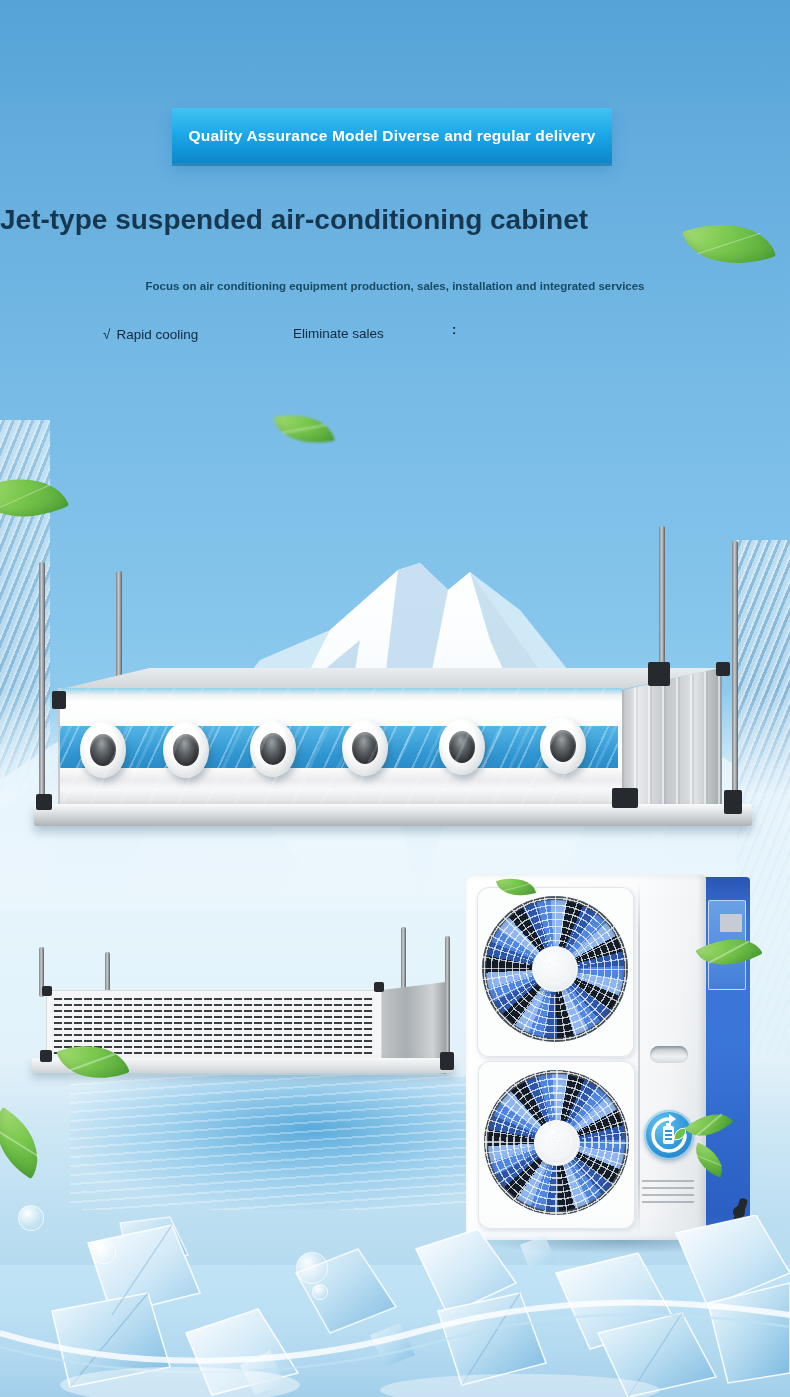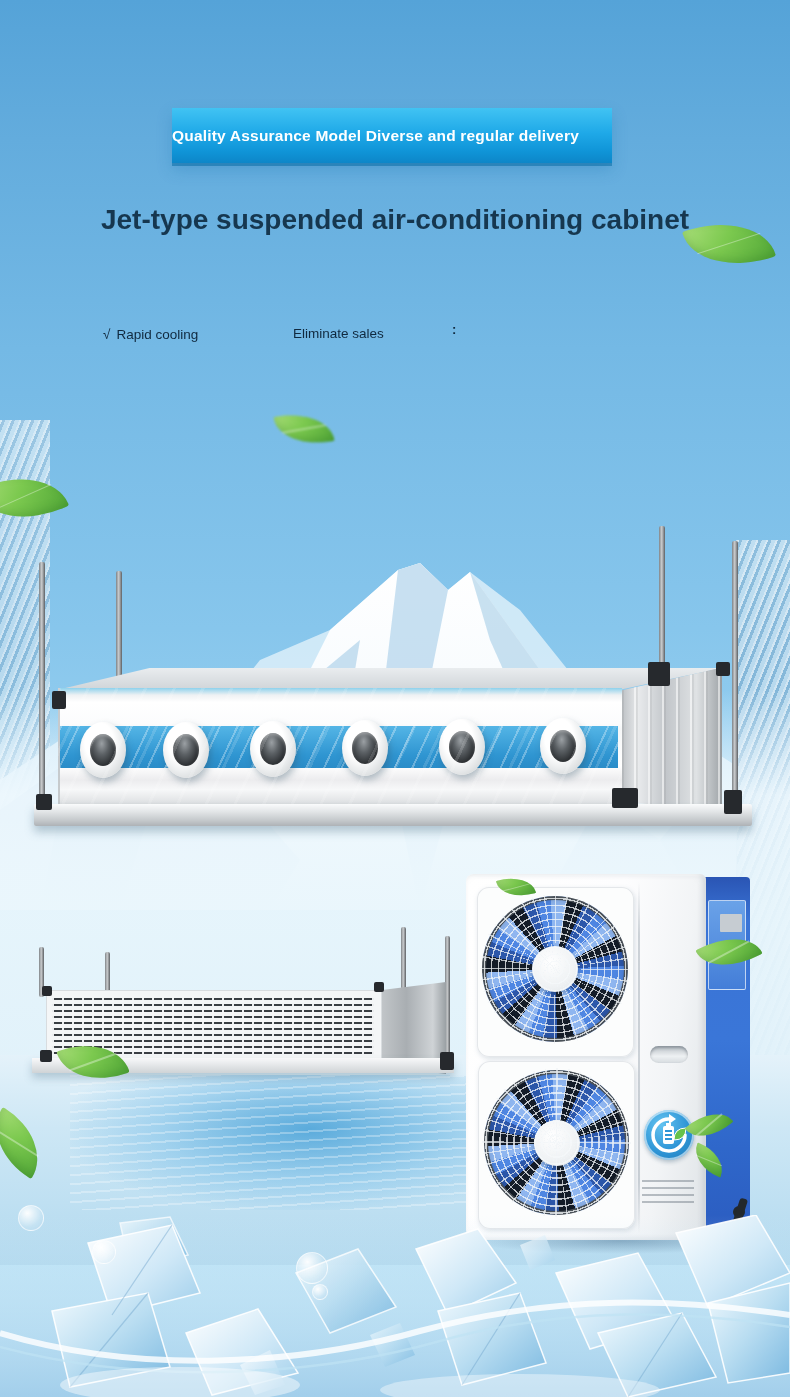--- a/index.html
+++ b/index.html
@@ -24,25 +24,25 @@
   .water-aqua::after{content:"";position:absolute;inset:0;
     background:repeating-linear-gradient(176deg,rgba(255,255,255,.5) 0 2px,transparent 2px 9px);opacity:.6;}
   .bubble{border-radius:50%;border:1px solid rgba(255,255,255,.65);
     background:radial-gradient(circle at 35% 30%,rgba(255,255,255,.95),rgba(255,255,255,.15) 60%,rgba(160,200,230,.2));}
   
   .leaf{background:linear-gradient(135deg,#a7dd77 0%,#7cc94f 45%,#53a838 100%);
     border-radius:4% 100% 4% 100%;box-shadow:inset 0 -4px 8px rgba(40,110,30,.25);}
   .leaf::after{content:"";position:absolute;left:10%;top:48%;width:80%;height:1.5px;
     background:rgba(255,255,255,.35);}
   
-  .banner{left:172px;top:108px;width:440px;height:55px;display:flex;align-items:center;
+  .banner{left:172px;top:108px;width:440px;height:55px;display:flex;align-items:center;justify-content:center;
     background:linear-gradient(180deg,#41c3f3 0%,#1fa9e8 45%,#1095d8 78%,#0d86c8 100%);
     box-shadow:0 3px 0 rgba(9,110,165,.55),0 7px 14px rgba(30,120,180,.3);}
   .banner-text{color:#fff;font-size:15.5px;font-weight:700;letter-spacing:.2px;}
-  .title{left:0;top:204px;width:790px;text-align:center;font-size:28px;font-weight:700;color:#16374f;}
+  .title{left:0;top:204px;width:790px;font-size:28px;font-weight:700;color:#16374f;}
   .subtitle{left:0;top:280px;width:790px;text-align:center;font-size:11.5px;font-weight:700;color:#174a63;}
   .feat{font-size:13.5px;font-weight:400;color:#10293f;white-space:nowrap;}
   .feat .mark{margin-right:6px;}
   .feat3{left:470px;top:316px;width:218px;text-align:center;font-size:12.5px;font-weight:700;color:#10293f;line-height:1.35;}
   .feat3 span{display:block;}
   .feat-sep{left:452px;top:322px;font-size:13px;font-weight:700;color:#10293f;}
   
   .rod{width:6px;background:linear-gradient(90deg,#7e8387 0%,#caccce 45%,#5d6165 100%);border-radius:2px;}
   .clamp{background:#26292d;border-radius:2px;}
   .unit-top{left:56px;top:664px;width:668px;height:28px;
@@ -150,20 +150,21 @@
 
   <div class="abs ice-wall-right"></div>
   <div class="abs fog-mid"></div>
   <div class="abs water"></div>
   <div class="abs water-aqua"></div>
 
   <div class="abs banner">
     <span class="banner-text">Quality Assurance Model Diverse and regular delivery</span>
   </div>
   <div class="abs title">Jet-type suspended air-conditioning cabinet</div>
+  <div class="abs subtitle">Focus on air conditioning equipment production, sales, installation and integrated services</div>
 
   <div class="abs feat" style="left:103px;top:327px;">
     <span class="mark">√</span><span>Rapid cooling</span>
   </div>
   <div class="abs feat" style="left:293px;top:326px;">
     <span>Eliminate sales</span>
   </div>
   <div class="abs feat-sep">:</div>
 
   <div class="abs leaf" style="left:688px;top:218px;width:82px;height:52px;transform:rotate(-18deg);"></div>

